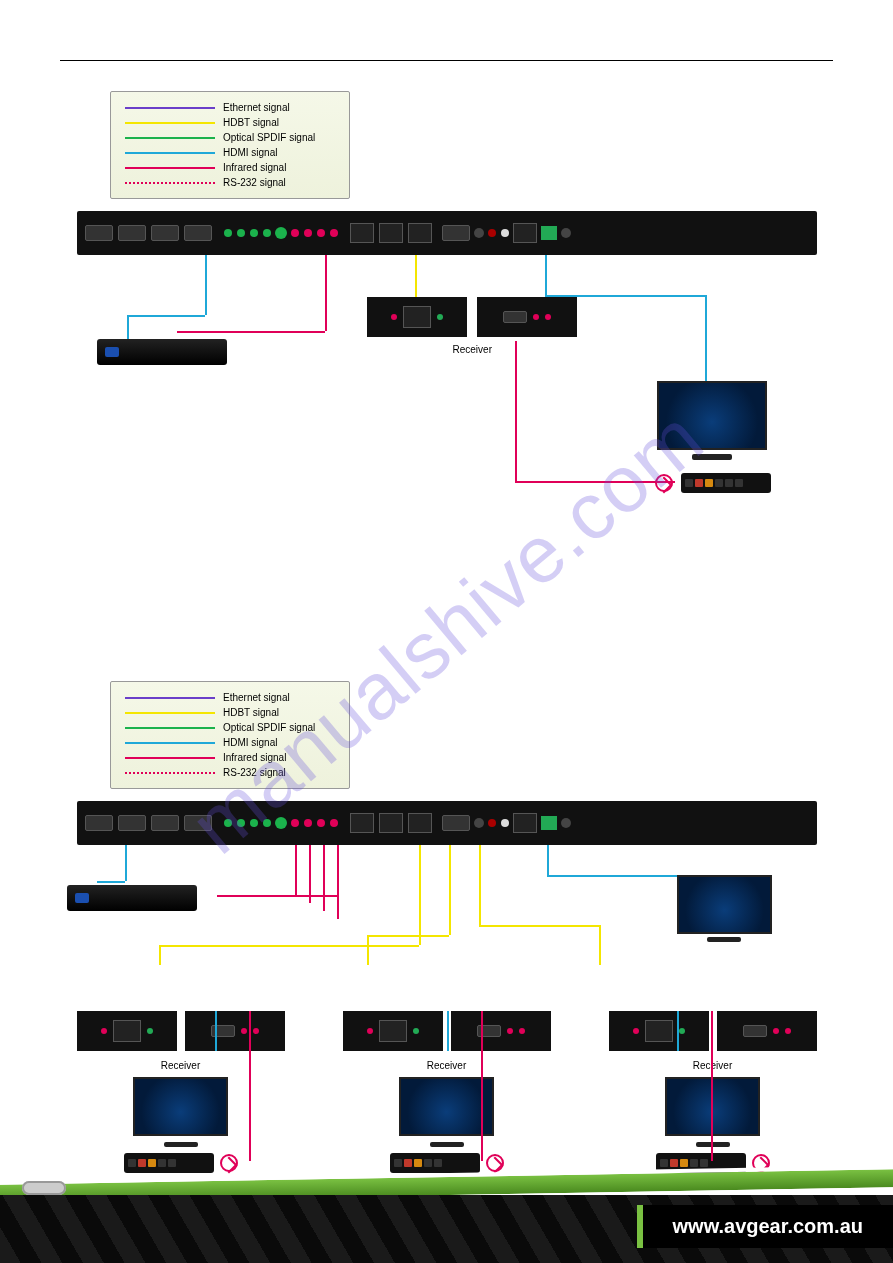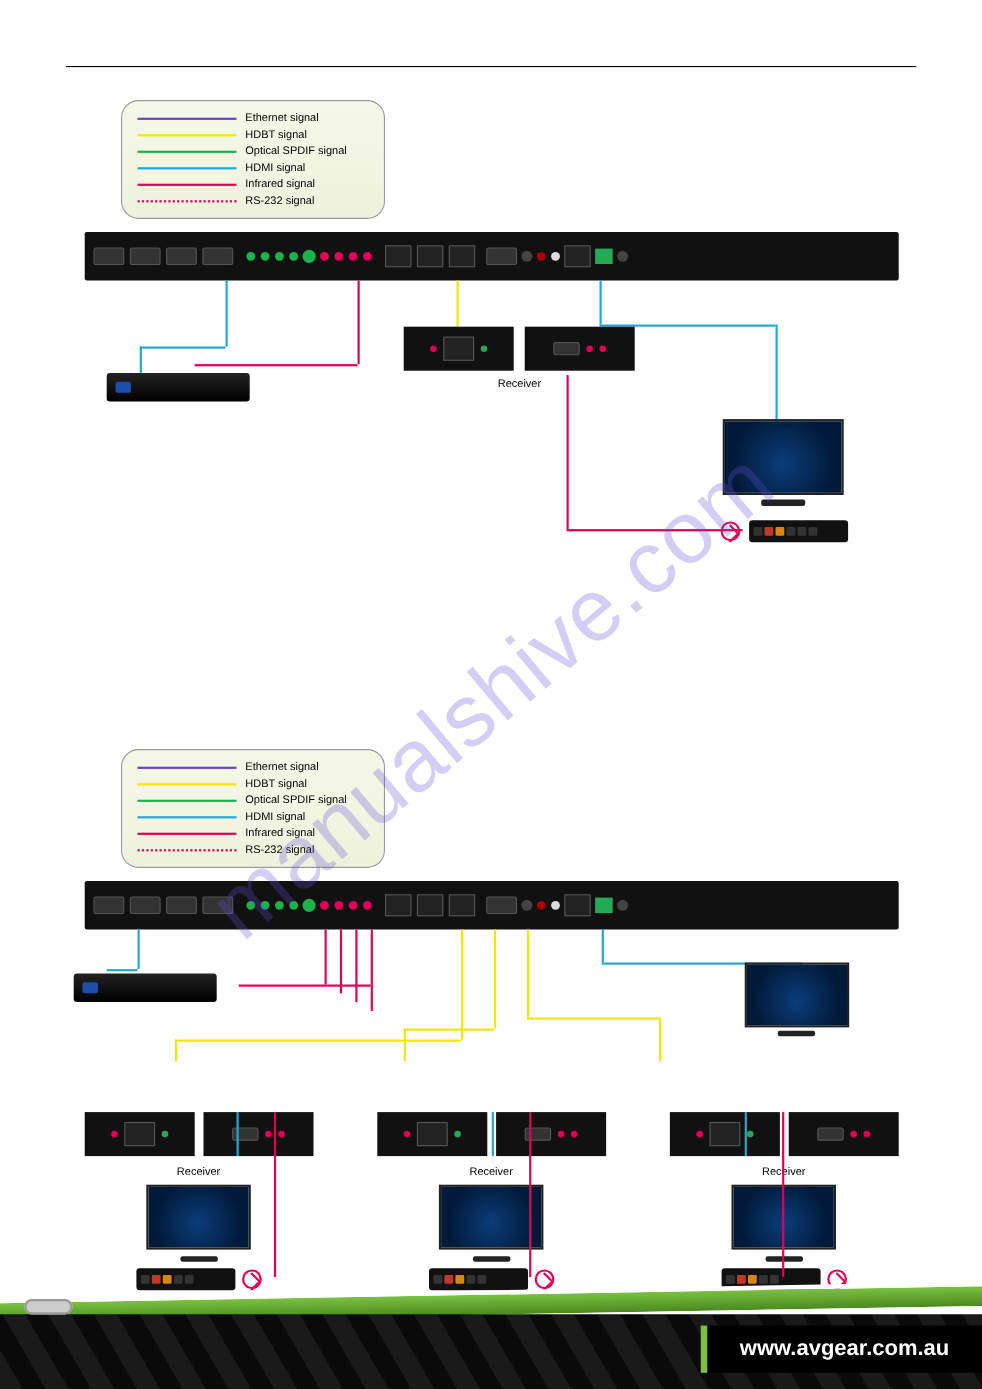--- a/index.html
+++ b/index.html
@@ -14,21 +14,21 @@
   .page {
     padding: 40px 60px 0 60px;
     position: relative;
   }
   .rule {
     border-top: 1px solid #000;
     margin: 20px 0 30px 0;
   }
   .legend {
     border: 1px solid #999;
-    border-radius: 16px;
+    border-radius: 2px;
     background: linear-gradient(#f5f8e8, #eef2dc);
     padding: 8px 14px;
     width: 240px;
     font-size: 10px;
     margin-left: 50px;
     margin-bottom: 12px;
   }
   .legend-row {
     display: flex;
     align-items: center;

